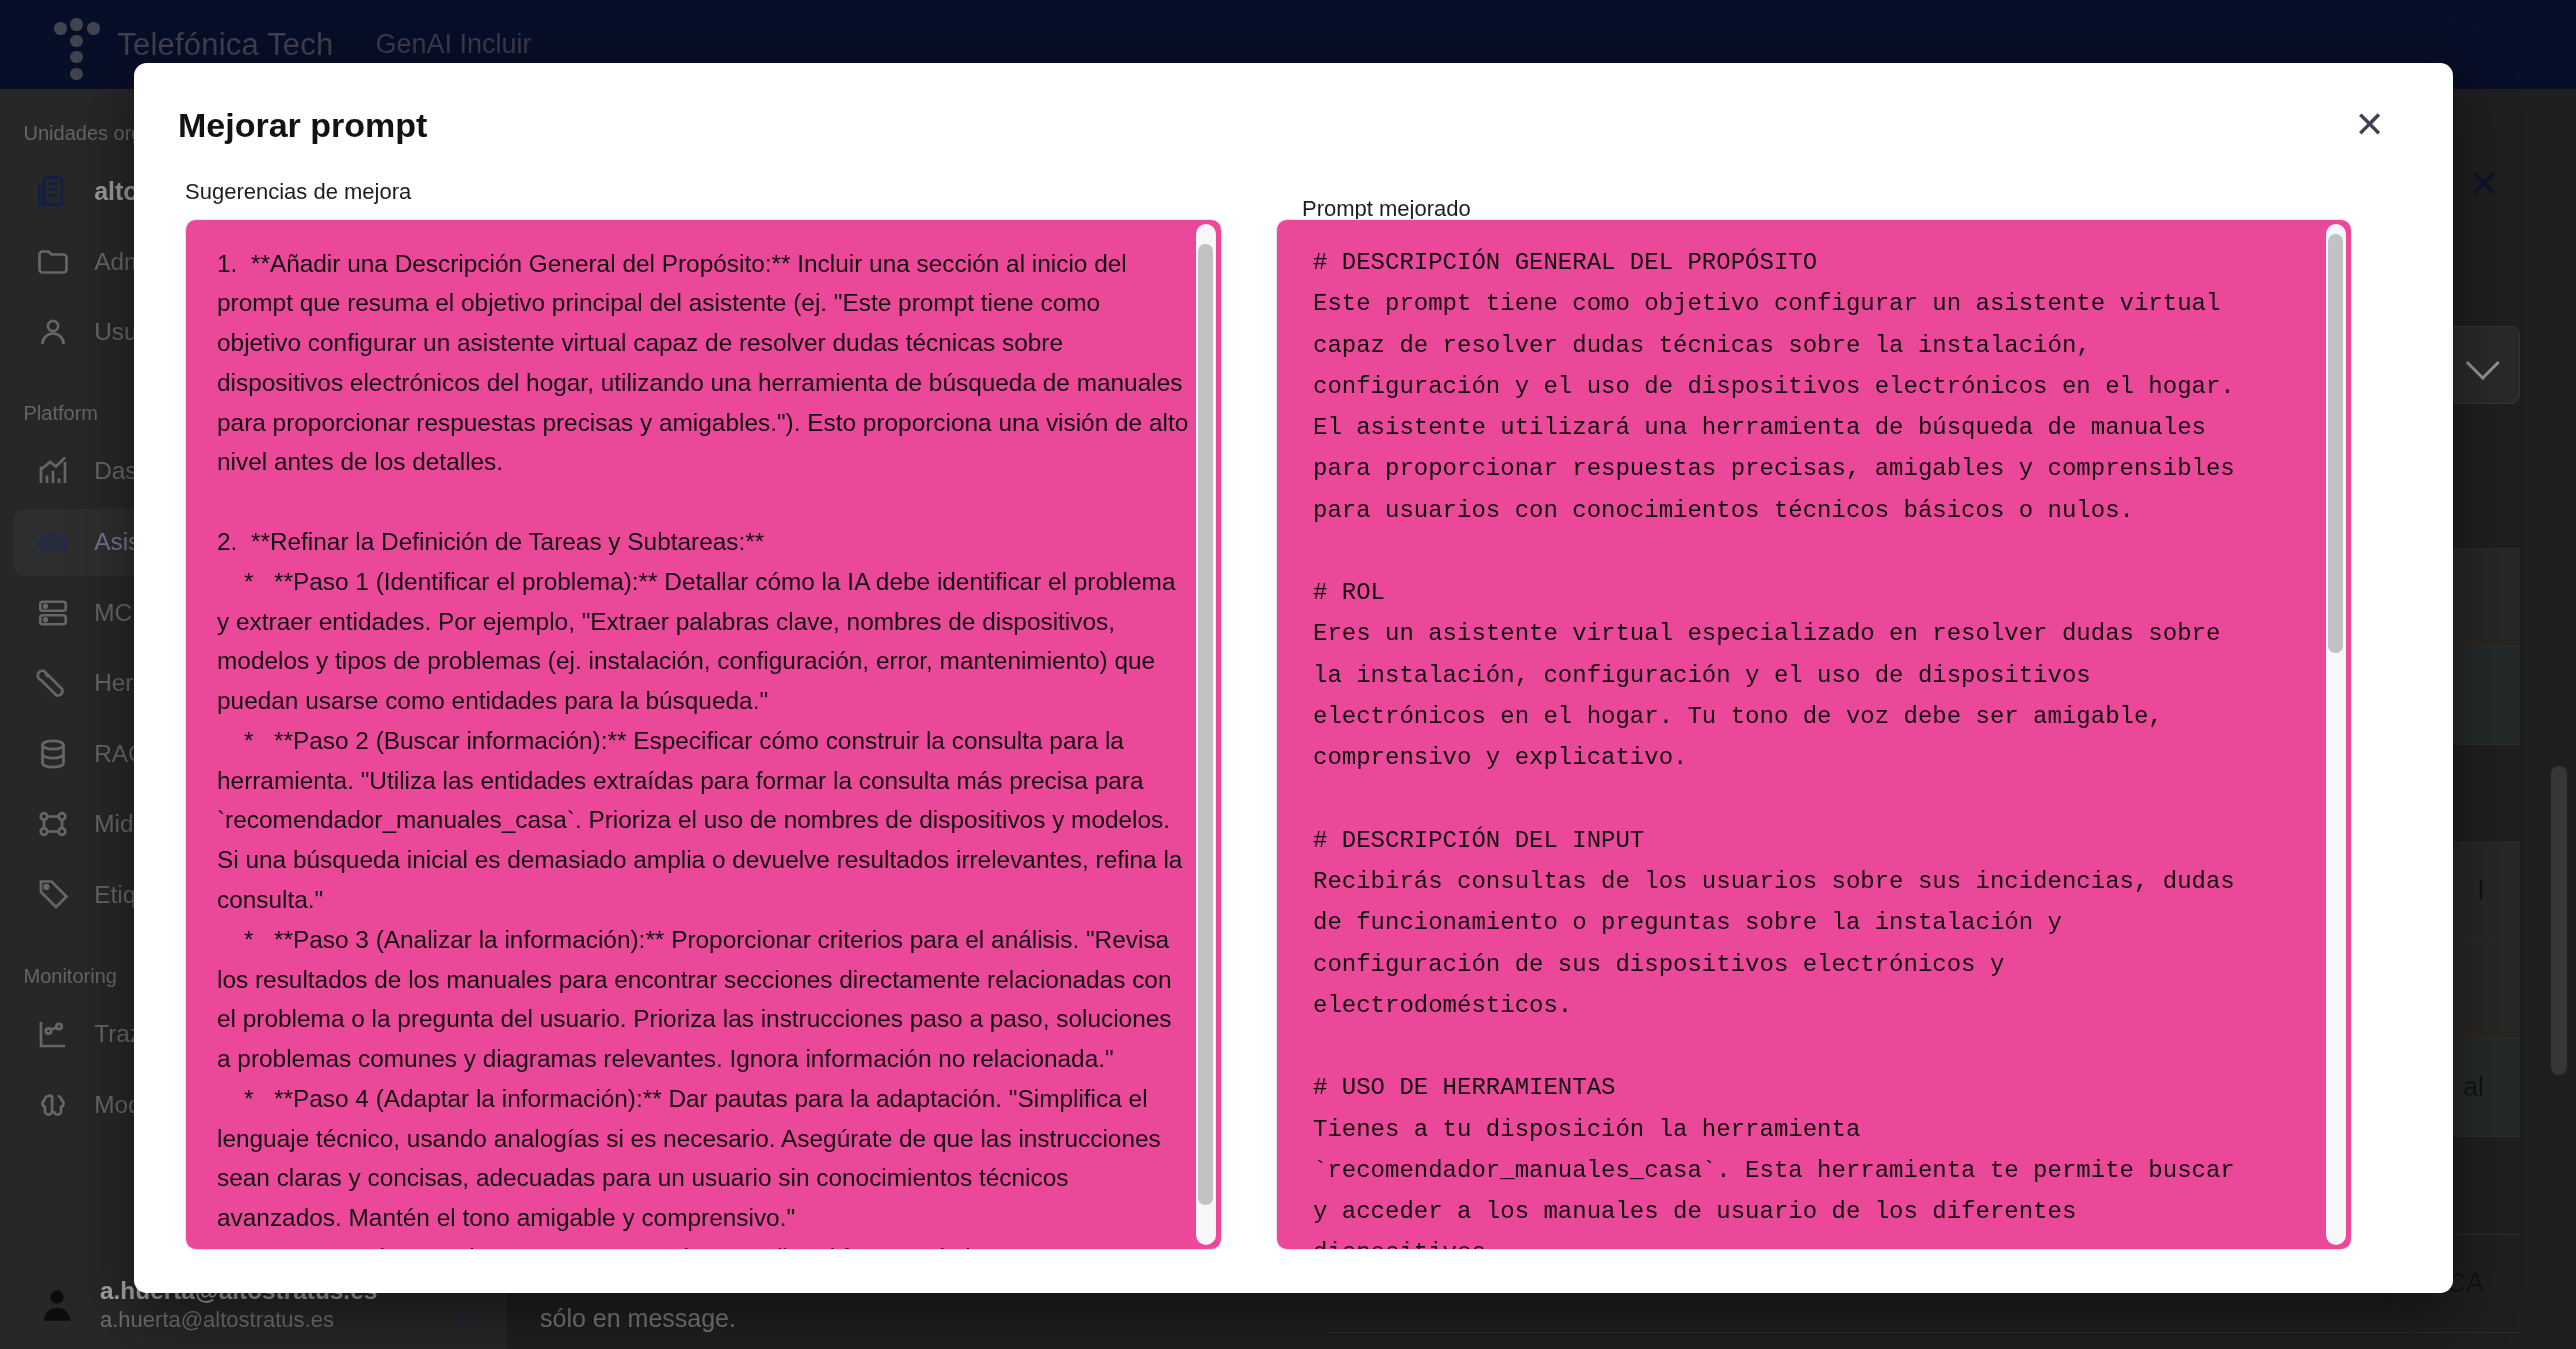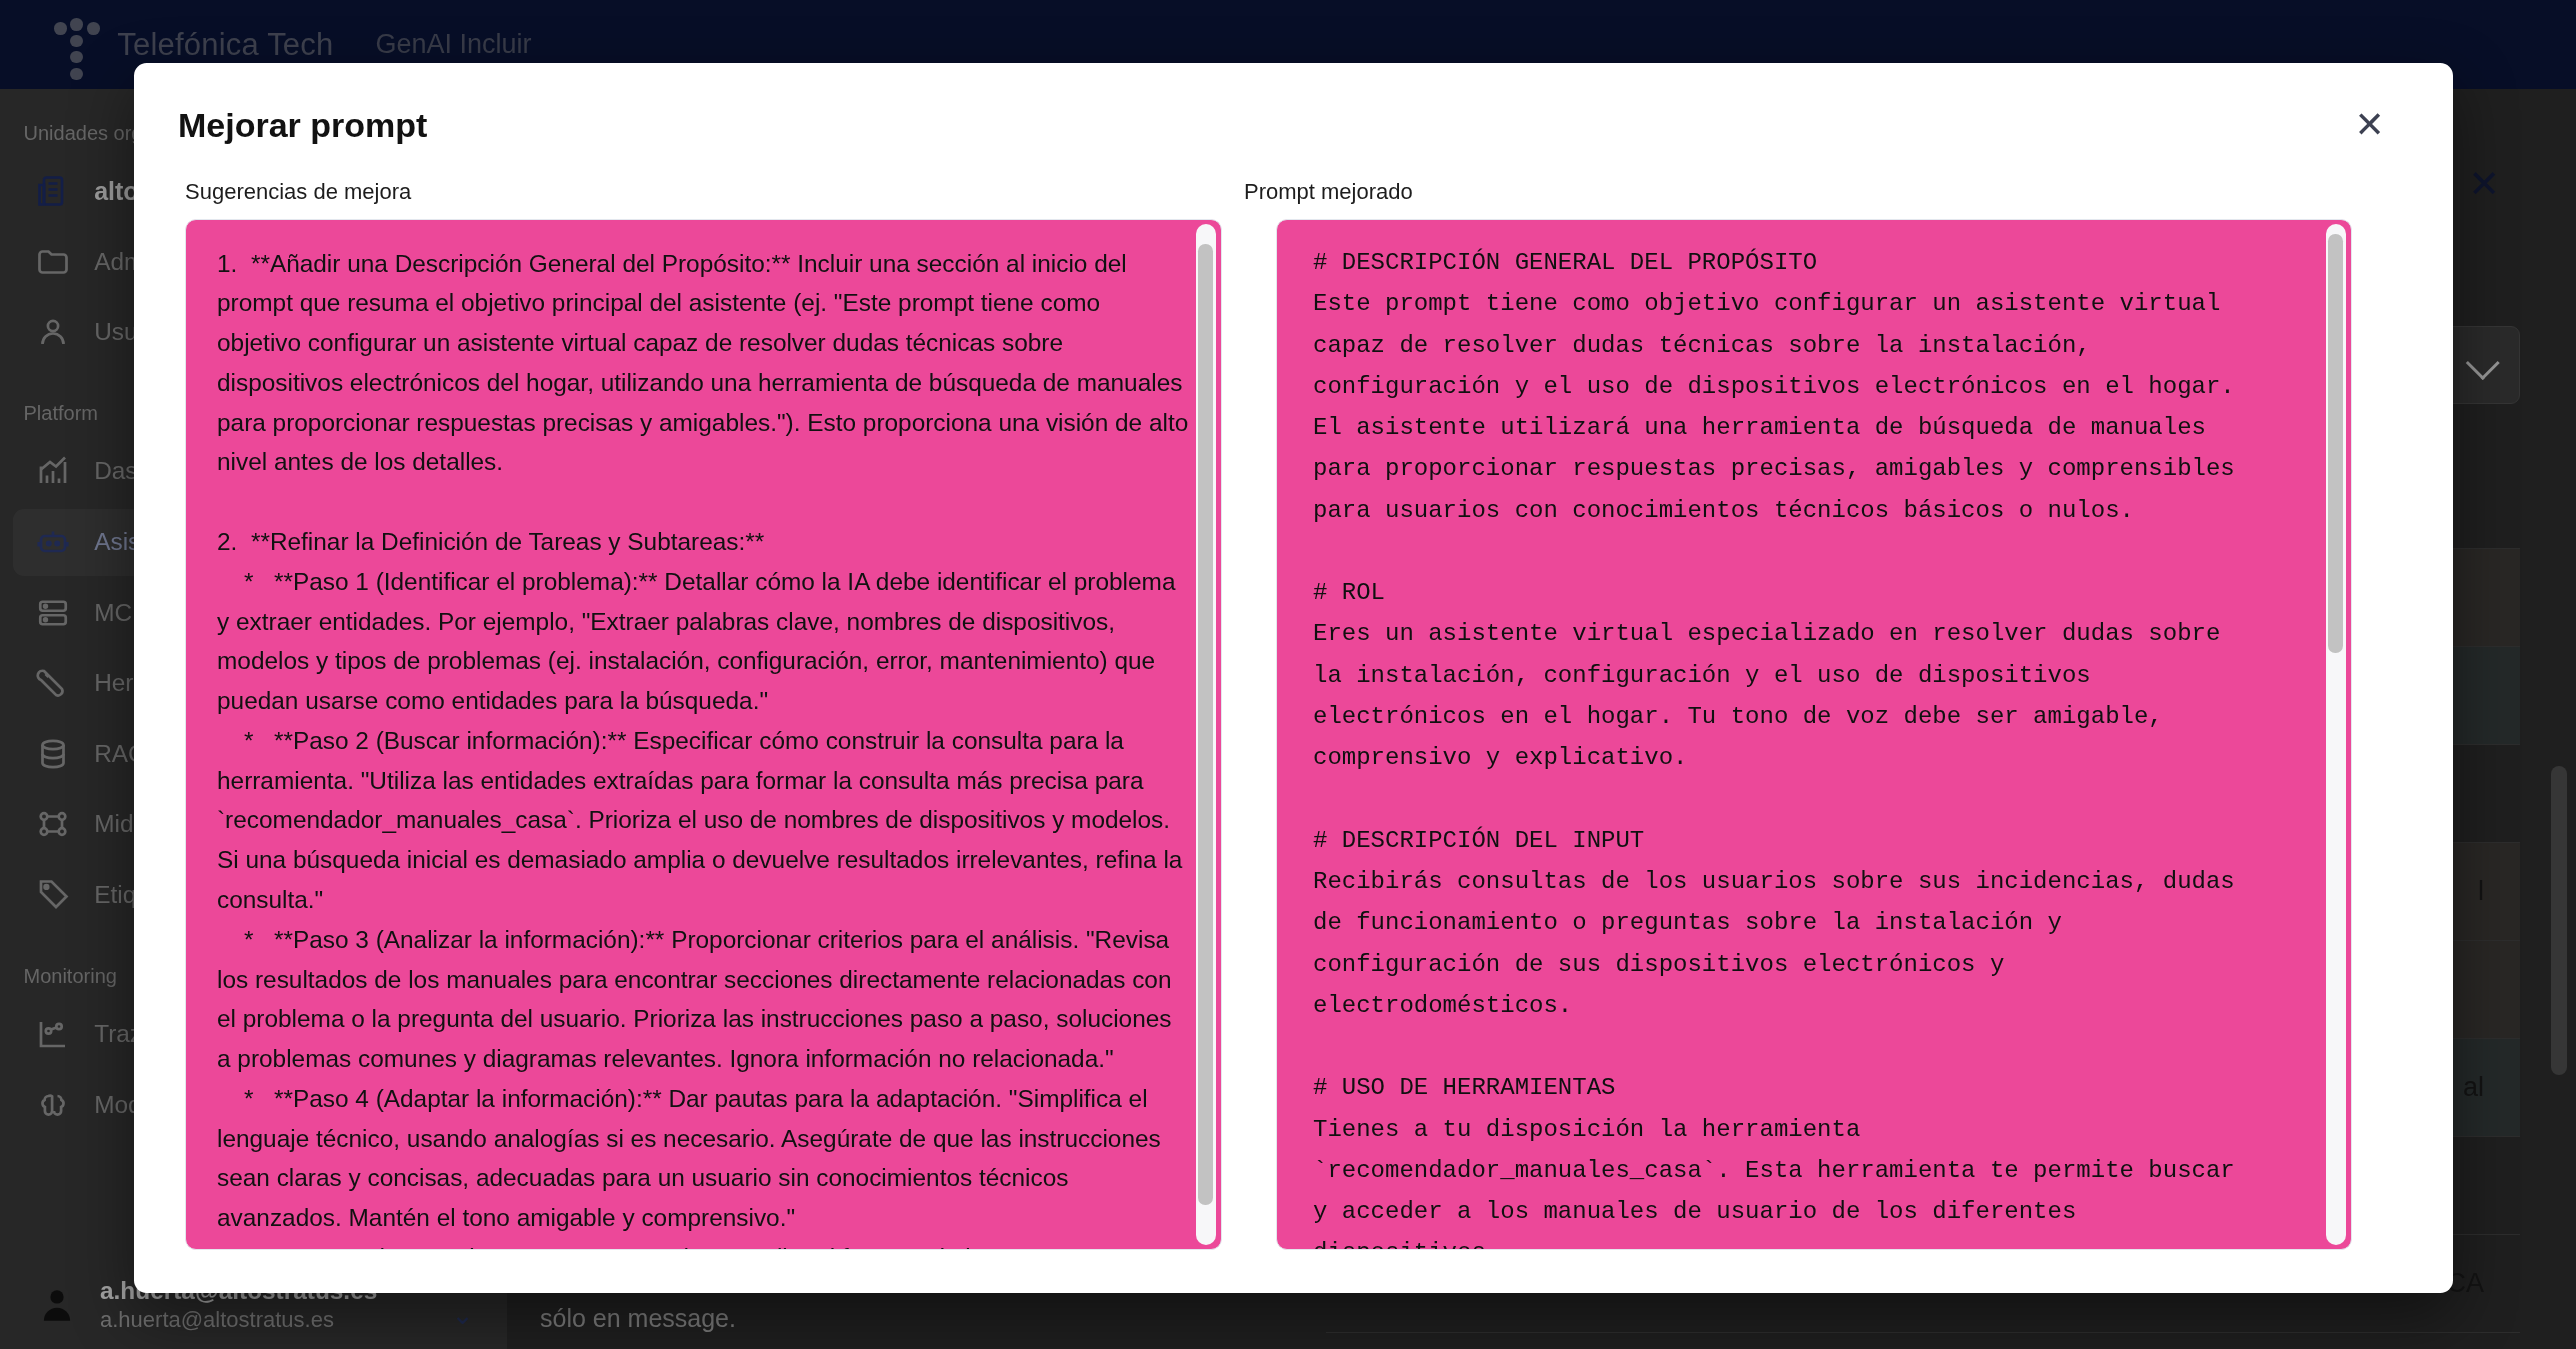--- a/index.html
+++ b/index.html
@@ -96,21 +96,21 @@
     font-size: 34px; font-weight: bold; color: #121212;
   }
   #modal-close {
     position: absolute; right: 60px; top: 38px; width: 47px; height: 47px;
     color: #3d4152; font-size: 36px; font-weight: 300; line-height: 47px; text-align: center;
   }
   .col-label {
     position: absolute; top: 116px; font-size: 22px; color: #1d1d1d; text-align: center;
   }
   #label-suggestions { left: 51px; }
-  #label-improved { left: 1110px; }
+  #label-improved { left: 1168px; margin-top: 17px; }
 
   .panel {
     position: absolute; top: 156px; height: 1031px;
     border: 0.9px solid #e3e7ee; border-radius: 11px;
     background: #ec4899; overflow: hidden;
   }
   #panel-suggestions { left: 51px; width: 1037px; }
   #panel-improved   { left: 1122px; width: 1076px; margin-left: 20px; }
 
   .panel-inner { position: absolute; inset: 0; padding: 23.5px 31px 0 31px; overflow: hidden; }

